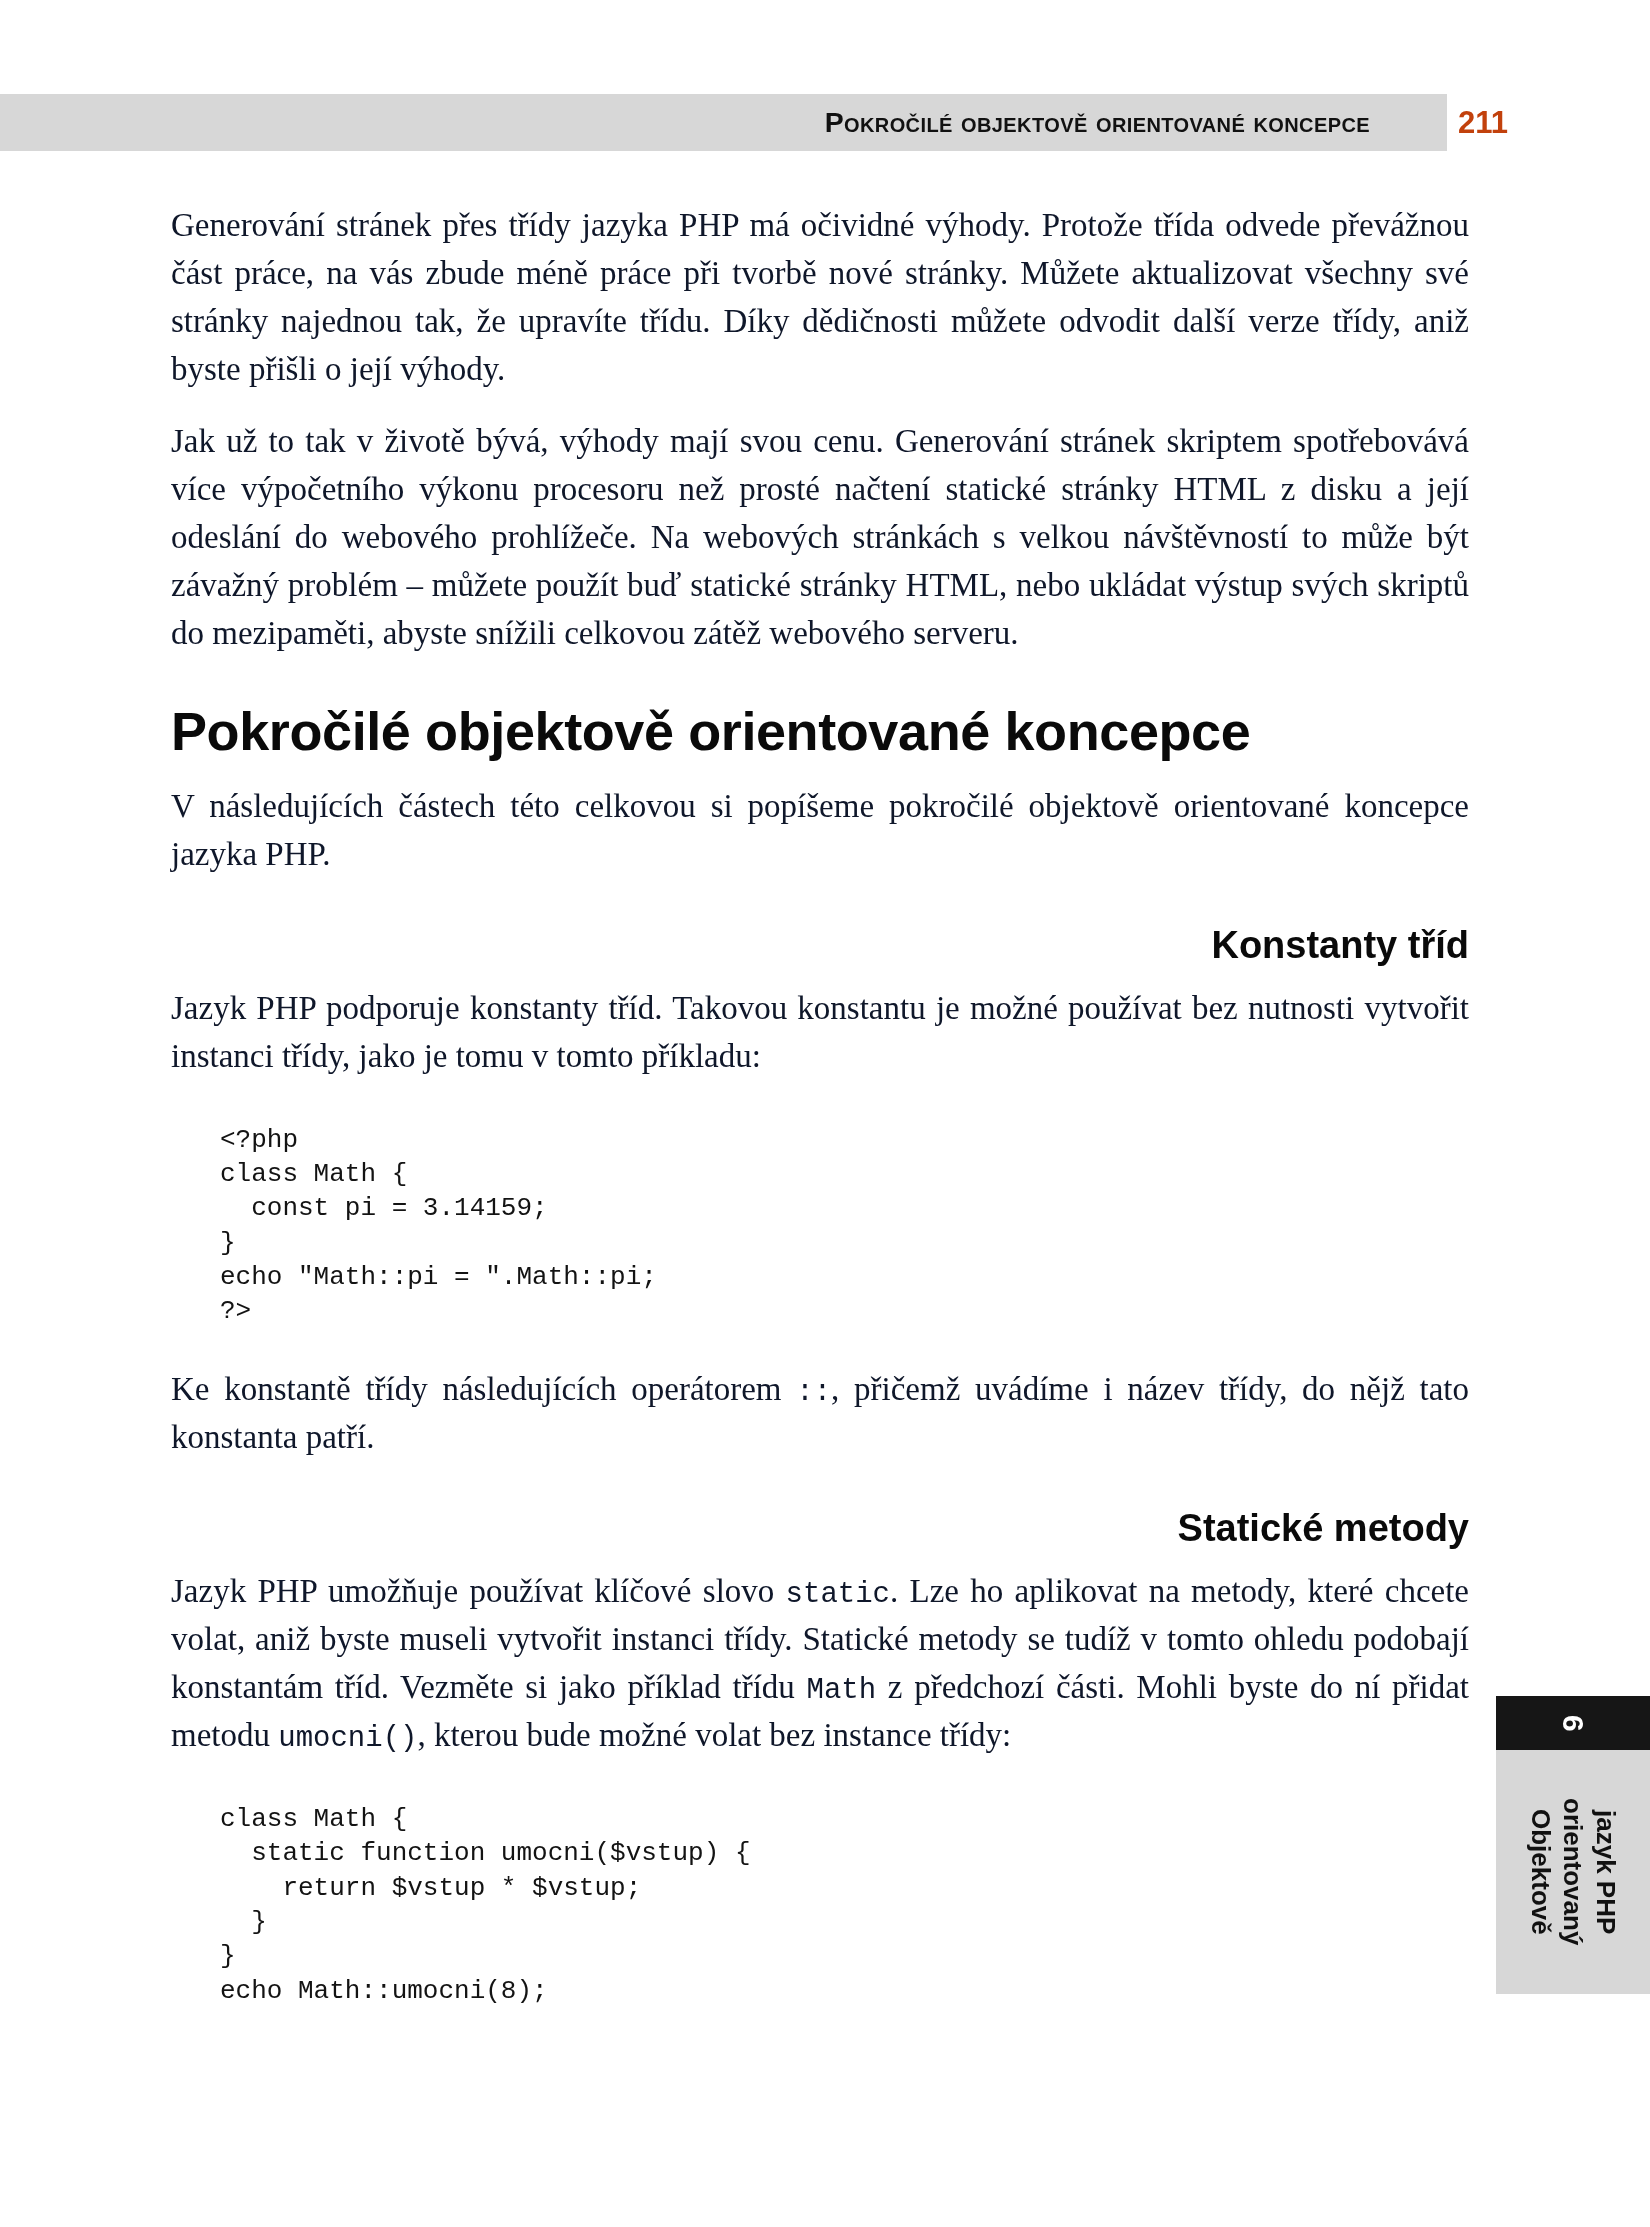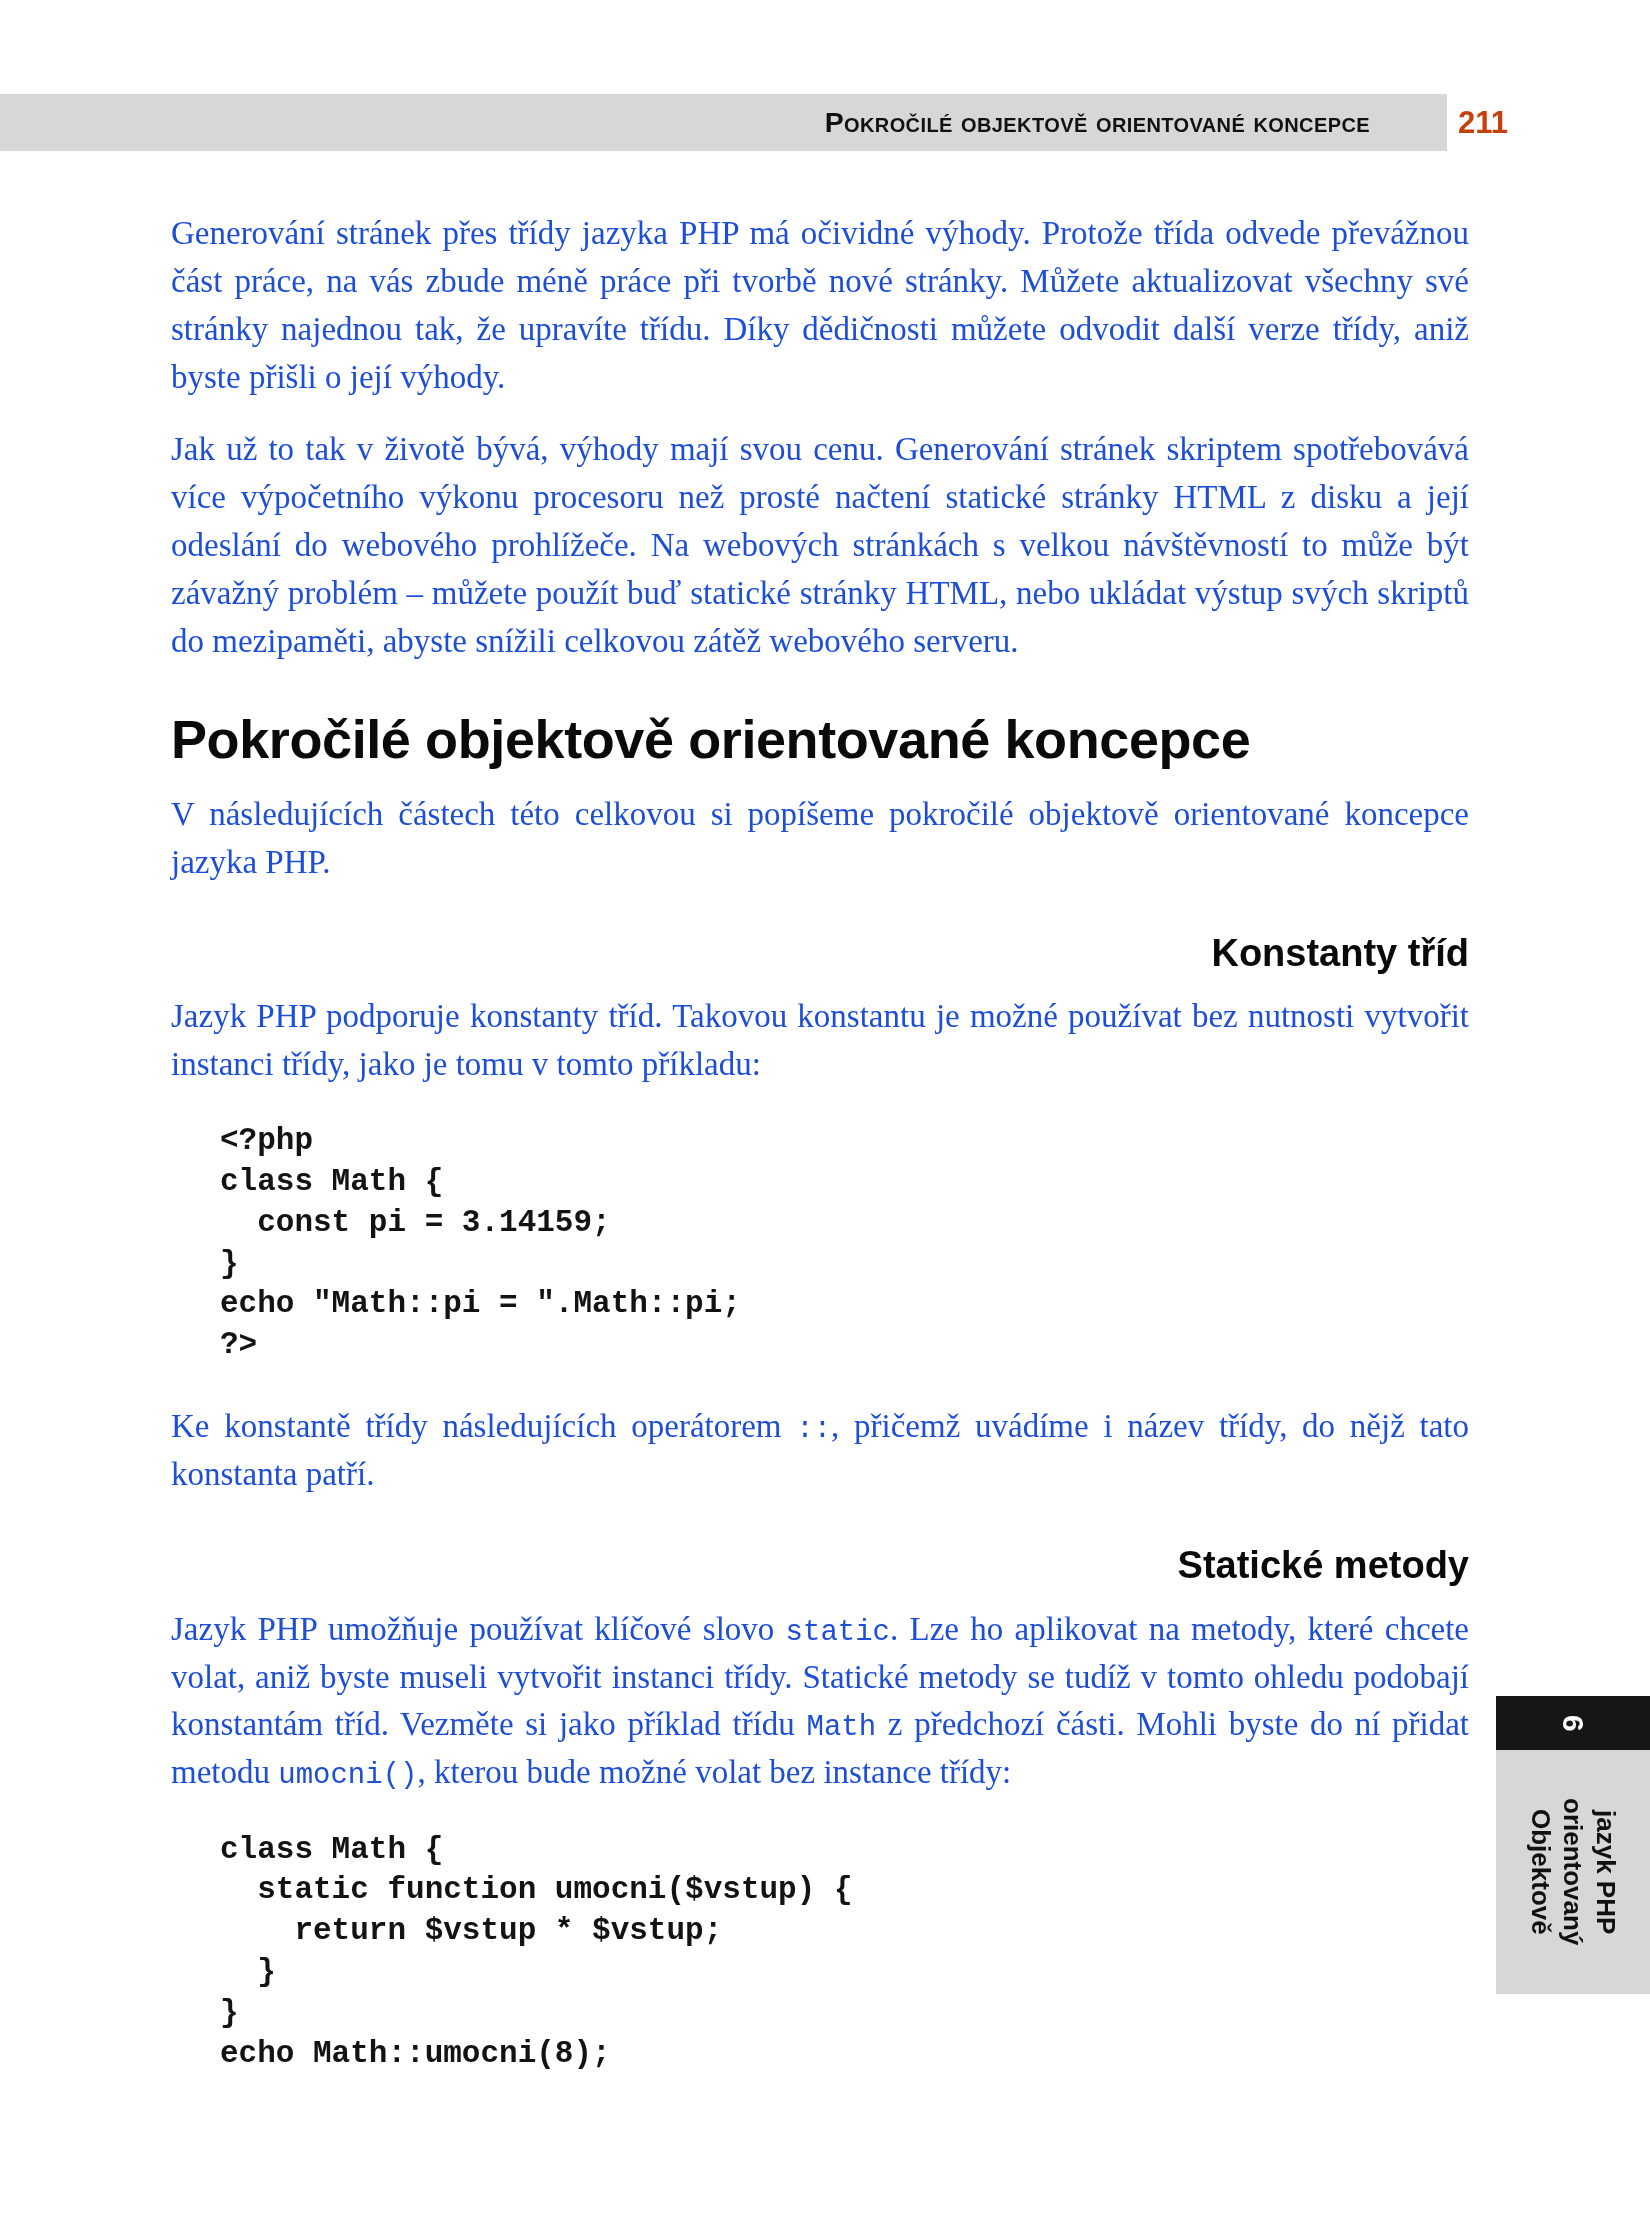--- a/index.html
+++ b/index.html
@@ -24,34 +24,34 @@
   .pagenum {
     position:absolute; left:1458px; top:0; height:57px;
     display:flex; align-items:center;
     font-family:"Liberation Sans", sans-serif; font-weight:bold; font-size:31px; color:#c2410c;
   }
 
   
   .content { position:absolute; top:202px; left:171px; width:1298px; }
   p.body {
     font-size:33px; line-height:1.45; text-align:justify;
-    margin-bottom:25px; color:#1d4ed8;margin-top:8px;
+    margin-bottom:25px; color:#0f172a;
   }
   h1.h1 {
     font-family:"Liberation Sans", sans-serif; font-weight:bold;
     font-size:54px; line-height:1.12; letter-spacing:-0.4px;
     max-width:1112px; margin:43px 0 22px; color:#0a0a0a;
   }
   h2.h2 {
     font-family:"Liberation Sans", sans-serif; font-weight:bold;
     font-size:38px; margin:45px 0 18.4px; color:#0a0a0a;text-align:right;
   }
   pre.code {
-    font-family:"Liberation Mono", monospace; font-size:31px; line-height:1.32;
-    white-space:pre; padding-left:49px; margin:32px 0 37px; color:#131313;font-weight:bold;
+    font-family:"Liberation Mono", monospace; font-size:26px; line-height:1.32;
+    white-space:pre; padding-left:49px; margin:42px 0 37px; color:#131313;
   }
   code.inline {
     font-family:"Liberation Mono", monospace; font-size:29px;
   }
 
   
   .tab { position:absolute; right:0; top:1696px; width:154px; }
   .tab-number {
     height:54px; background:#161616; color:#ffffff;
     display:flex; align-items:center; justify-content:center;

